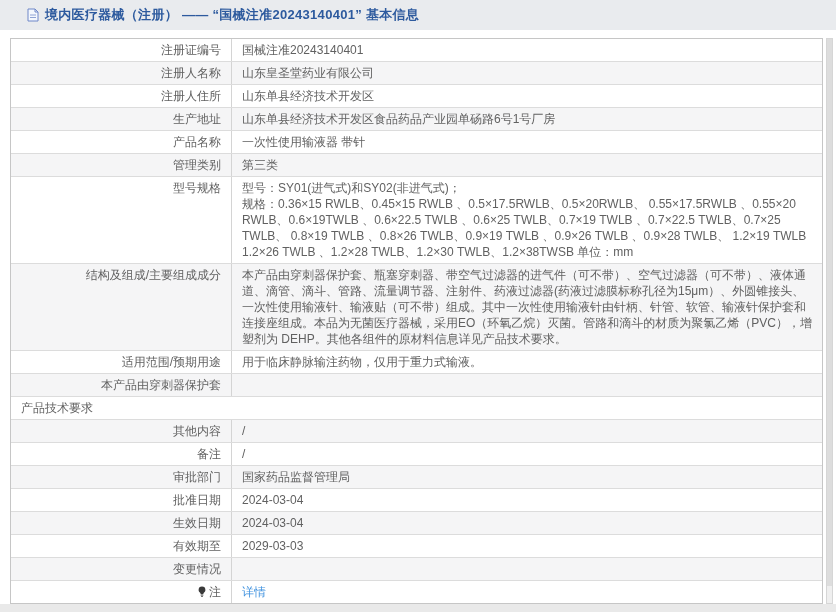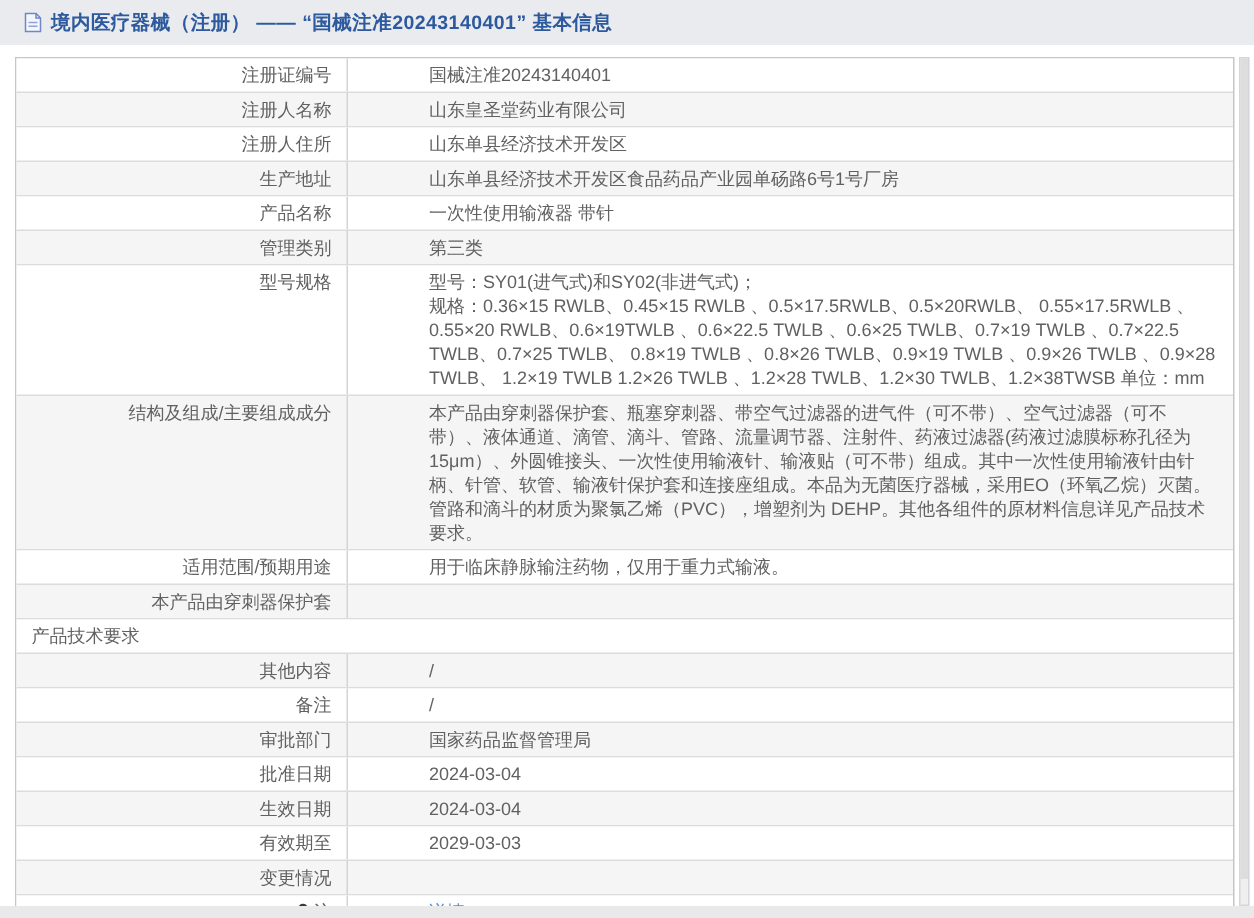--- a/index.html
+++ b/index.html
@@ -3,32 +3,32 @@
 <meta charset="utf-8">
 <style>
   html,body{margin:0;padding:0;}
   body{
     width:836px;height:612px;position:relative;overflow:hidden;
     background:#ffffff;
     font-family:"Liberation Sans","DejaVu Sans",sans-serif;
   }
   .topbar{
     height:30px;background:#e9ebee;display:flex;align-items:center;
-    padding-left:16px;box-sizing:border-box;
+    padding-left:27px;box-sizing:border-box;
   }
   .doc-icon{display:inline-flex;margin-right:6px;}
   .page-title{
     color:#2d5a9e;font-weight:bold;font-size:13px;letter-spacing:.3px;
     white-space:nowrap;
   }
   .info-table{
     position:absolute;left:10px;top:38px;width:813px;
     border:1px solid #c6c6c6;box-sizing:border-box;background:#fff;
   }
-  .row{display:flex;background:#ffffff;border-bottom:1px solid #dcdcdc;gap:44px;}
+  .row{display:flex;background:#ffffff;border-bottom:1px solid #dcdcdc;}
   .row:last-child{border-bottom:none;}
   .row.alt{background:#f5f5f6;justify-content:space-between;}
   .cell{
     font-size:12px;color:#616161;line-height:16px;
     padding:3px 10px;box-sizing:border-box;
   }
   .cell.label{
     width:221px;flex:none;text-align:right;
     border-right:1px solid #d4d4d4;
   }

